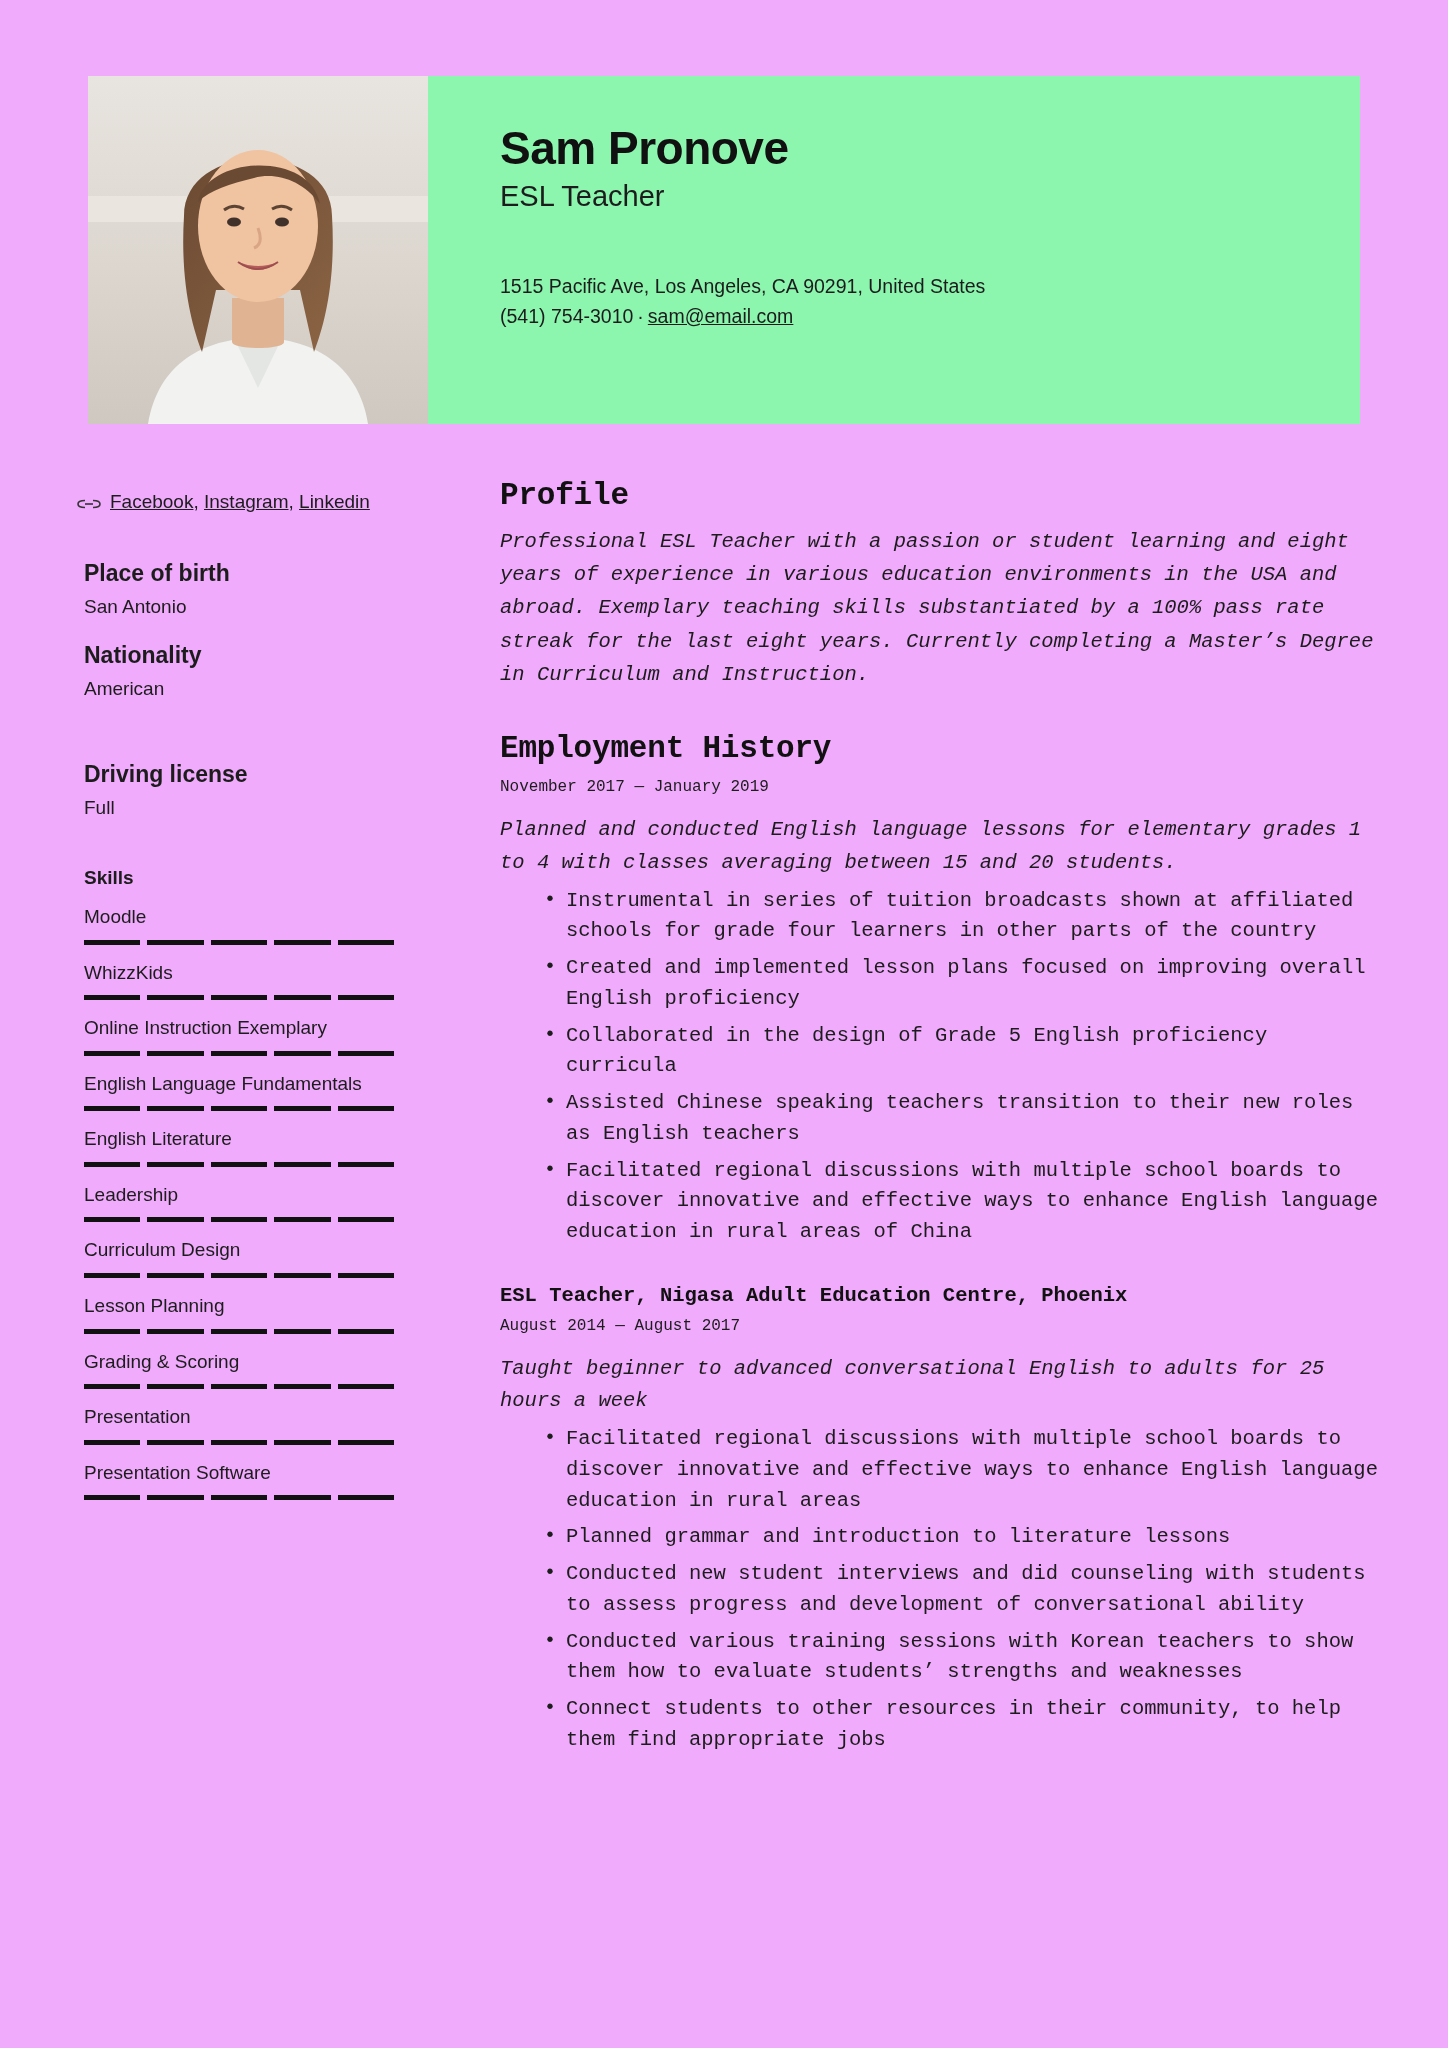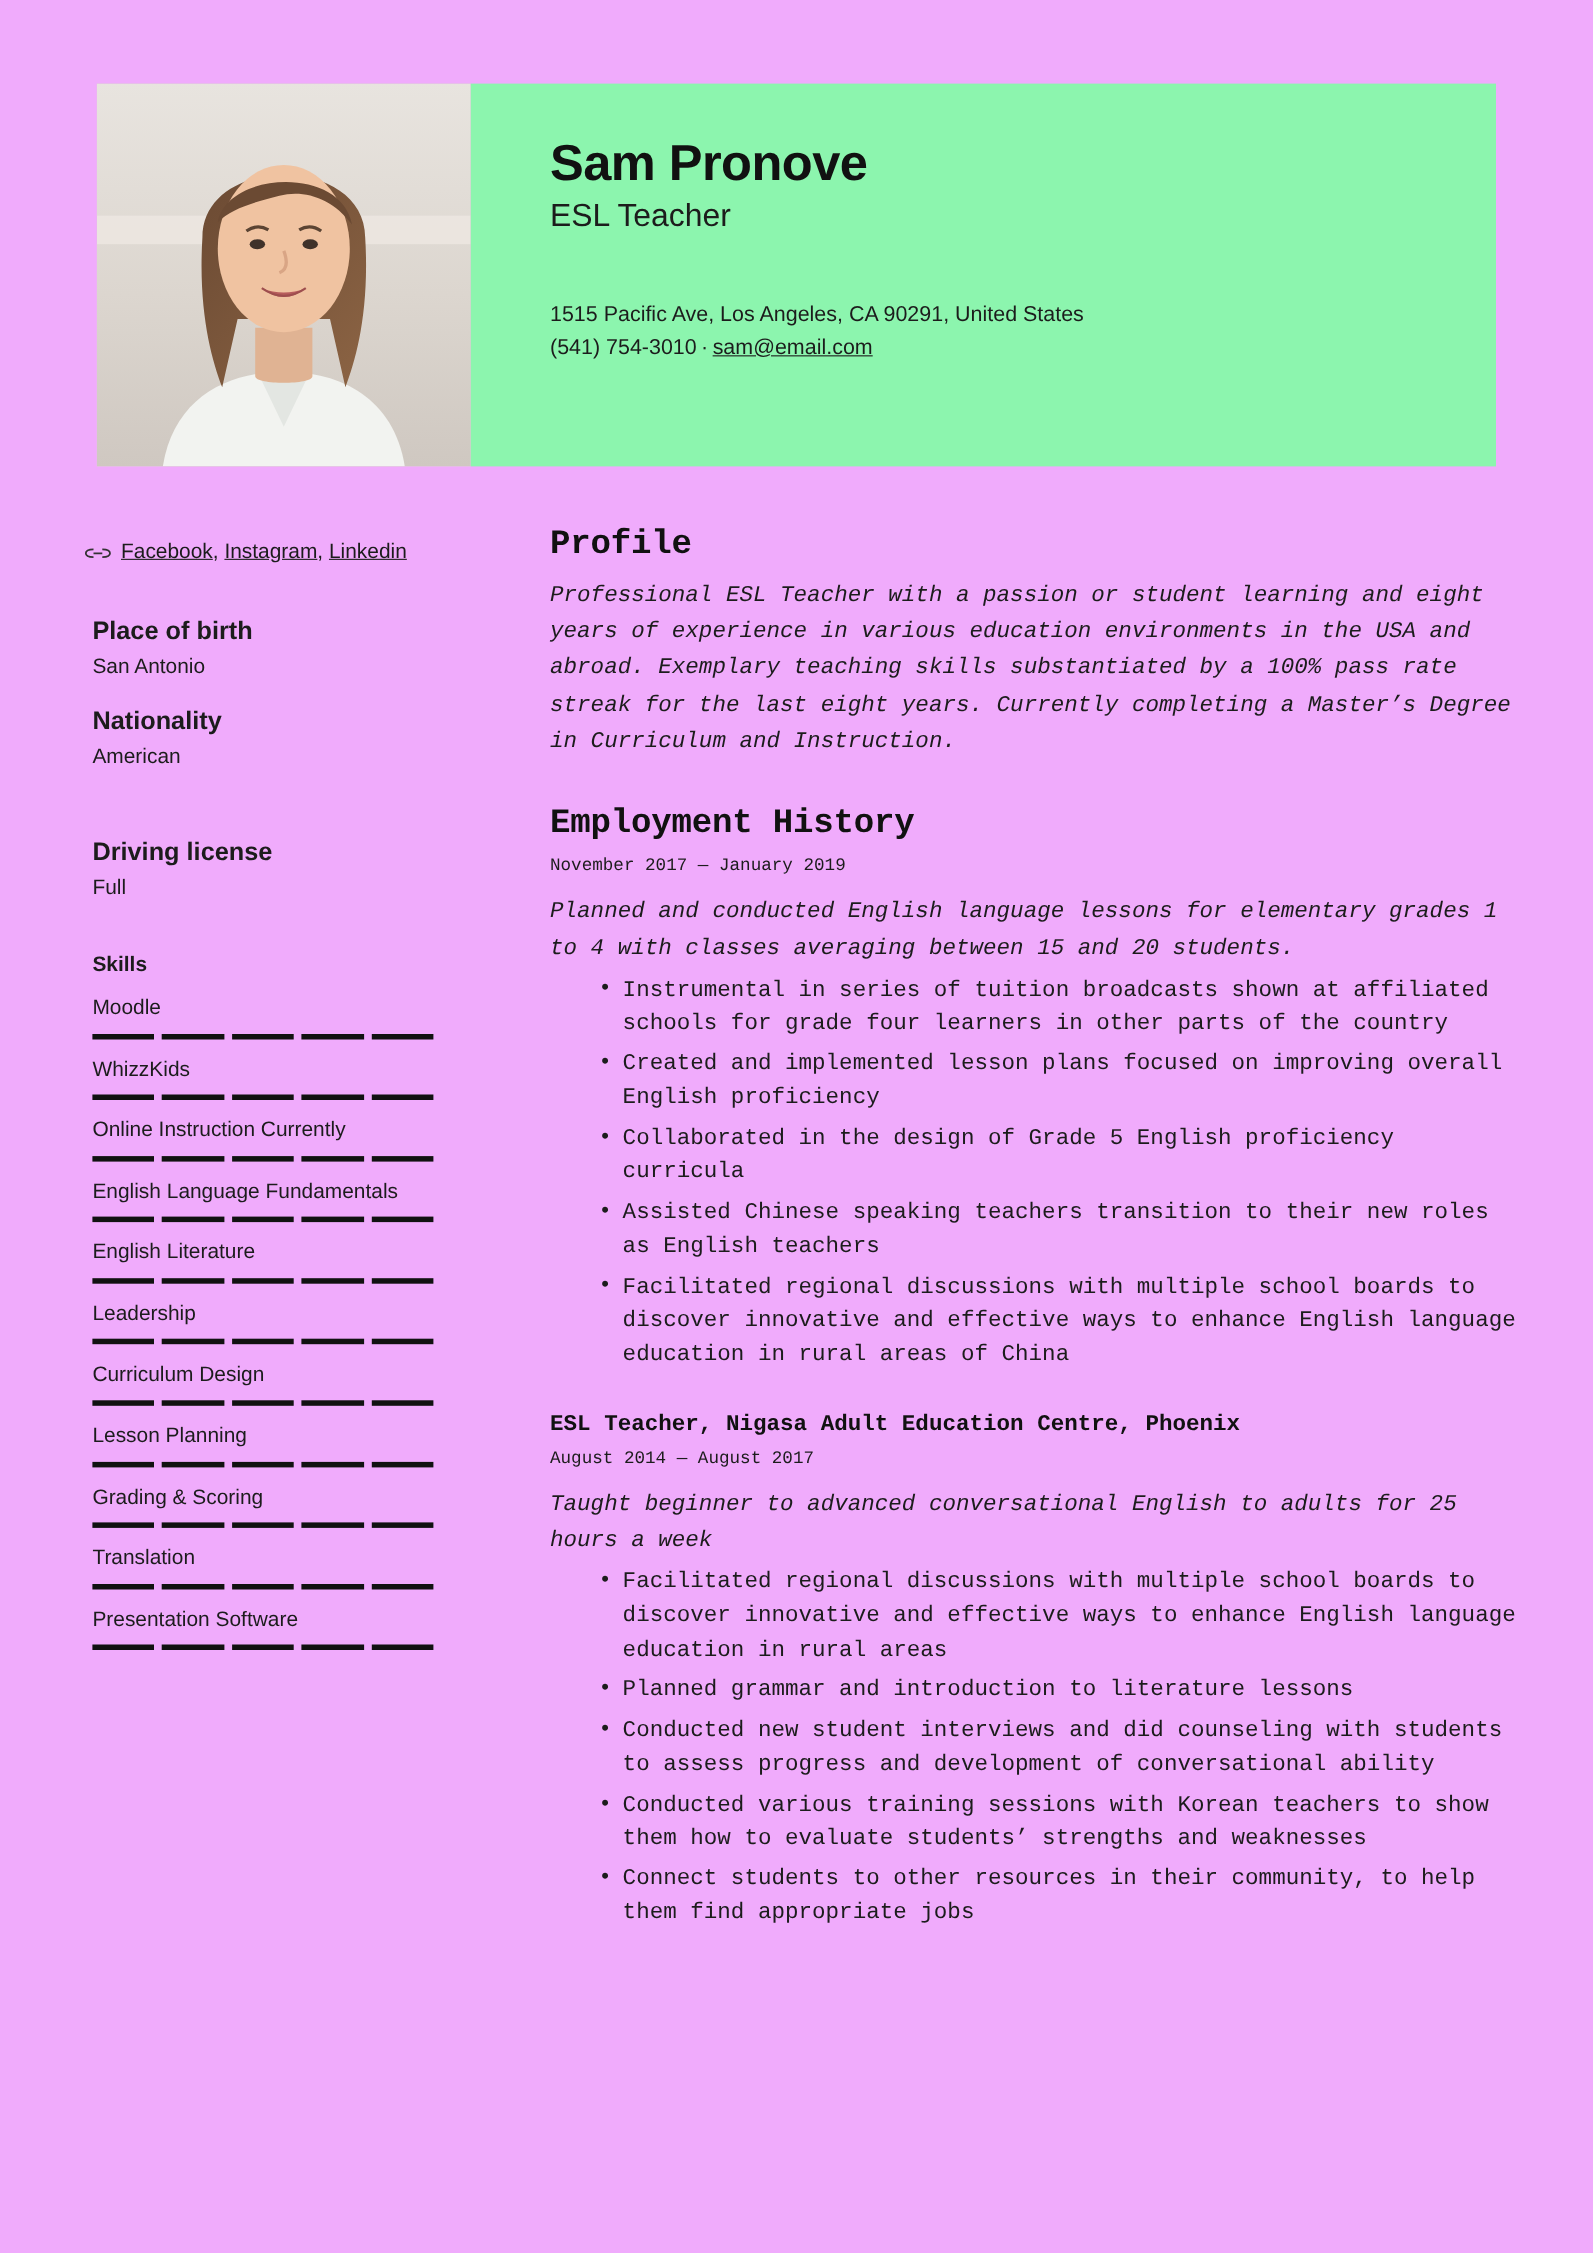--- a/index.html
+++ b/index.html
@@ -302,21 +302,21 @@
           <div class="skill-name">WhizzKids</div>
           <div class="skill-bar">
             <span class="skill-seg on"></span>
             <span class="skill-seg on"></span>
             <span class="skill-seg on"></span>
             <span class="skill-seg on"></span>
             <span class="skill-seg on"></span>
           </div>
         </div>
         <div class="skill">
-          <div class="skill-name">Online Instruction Currently</div>
+          <div class="skill-name">Online Instruction Exemplary</div>
           <div class="skill-bar">
             <span class="skill-seg on"></span>
             <span class="skill-seg on"></span>
             <span class="skill-seg on"></span>
             <span class="skill-seg on"></span>
             <span class="skill-seg on"></span>
           </div>
         </div>
         <div class="skill">
           <div class="skill-name">English Language Fundamentals</div>
@@ -372,21 +372,21 @@
           <div class="skill-name">Grading &amp; Scoring</div>
           <div class="skill-bar">
             <span class="skill-seg on"></span>
             <span class="skill-seg on"></span>
             <span class="skill-seg on"></span>
             <span class="skill-seg on"></span>
             <span class="skill-seg on"></span>
           </div>
         </div>
         <div class="skill">
-          <div class="skill-name">Translation</div>
+          <div class="skill-name">Presentation</div>
           <div class="skill-bar">
             <span class="skill-seg on"></span>
             <span class="skill-seg on"></span>
             <span class="skill-seg on"></span>
             <span class="skill-seg on"></span>
             <span class="skill-seg on"></span>
           </div>
         </div>
         <div class="skill">
           <div class="skill-name">Presentation Software</div>

